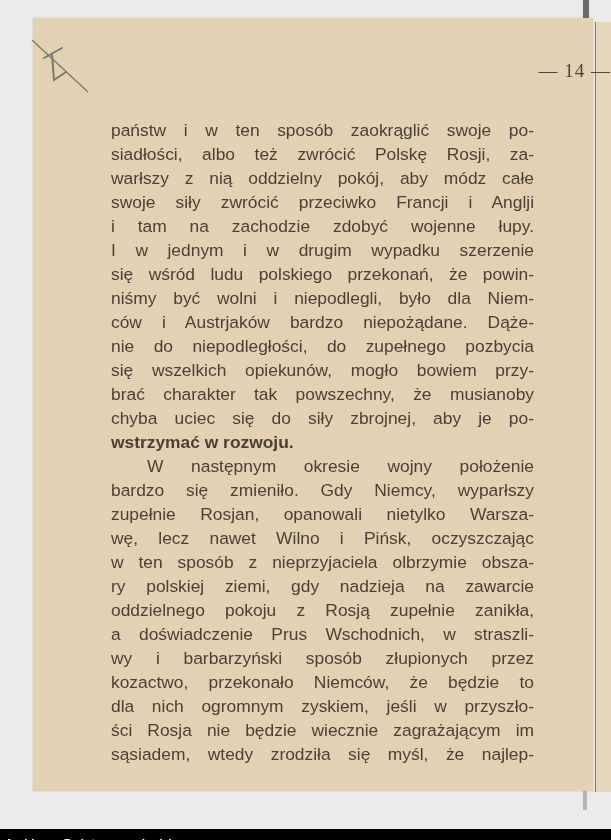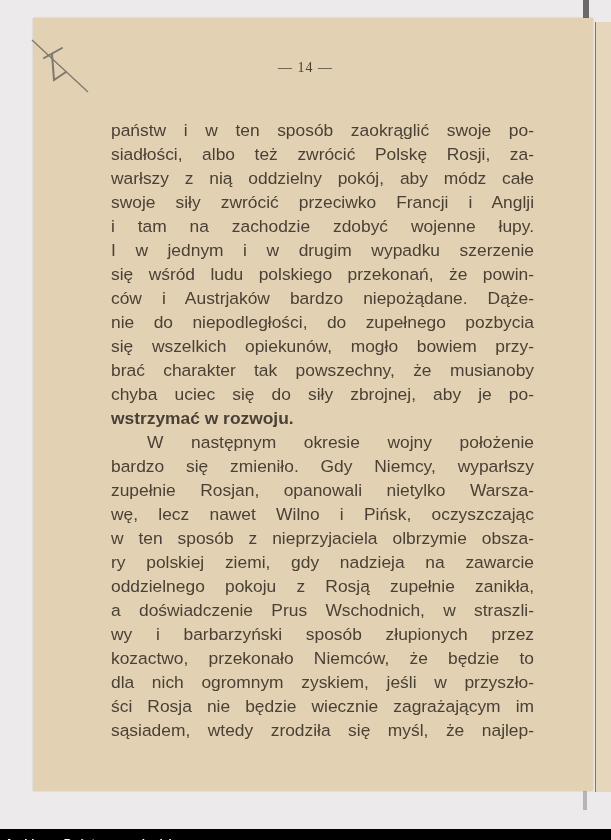--- a/index.html
+++ b/index.html
@@ -24,21 +24,21 @@
     }
     .clip-shadow-bottom {
       position: absolute; left: 583px; top: 790px; width: 4px; height: 20px;
       background: #b4b4ba;
     }
     .pencil-mark {
       position: absolute; left: 30px; top: 30px; width: 70px; height: 70px;
     }
     .page-number {
       position: absolute; left: 0; width: 611px; top: 60px;
-      text-align: center; font-size: 14px; color: #4a4136;
+      text-align: right; font-size: 19px; color: #4a4136;
       font-family: "Liberation Serif", serif;
       letter-spacing: 1px;
     }
     .text {
       position: absolute; left: 111px; top: 94px; width: 423px;
       font-family: "Liberation Sans", sans-serif;
       font-size: 17.4px; line-height: 24px; color: #4a4136; margin-top: 24px;
     }
     .line {
       display: block; white-space: nowrap;
@@ -74,20 +74,21 @@
 <div class="page-number">— 14 —</div>
 
 <div class="text">
   <span class="line">państw i w ten sposób zaokrąglić swoje po-</span>
   <span class="line">siadłości, albo też zwrócić Polskę Rosji, za-</span>
   <span class="line">warłszy z nią oddzielny pokój, aby módz całe</span>
   <span class="line">swoje siły zwrócić przeciwko Francji i Anglji</span>
   <span class="line">i tam na zachodzie zdobyć wojenne łupy.</span>
   <span class="line">I w jednym i w drugim wypadku szerzenie</span>
   <span class="line">się wśród ludu polskiego przekonań, że powin-</span>
+  <span class="line">niśmy być wolni i niepodlegli, było dla Niem-</span>
   <span class="line">ców i Austrjaków bardzo niepożądane. Dąże-</span>
   <span class="line">nie do niepodległości, do zupełnego pozbycia</span>
   <span class="line">się wszelkich opiekunów, mogło bowiem przy-</span>
   <span class="line">brać charakter tak powszechny, że musianoby</span>
   <span class="line">chyba uciec się do siły zbrojnej, aby je po-</span>
   <span class="line last">wstrzymać w rozwoju.</span>
   <span class="line indent">W następnym okresie wojny położenie</span>
   <span class="line">bardzo się zmieniło. Gdy Niemcy, wyparłszy</span>
   <span class="line">zupełnie Rosjan, opanowali nietylko Warsza-</span>
   <span class="line">wę, lecz nawet Wilno i Pińsk, oczyszczając</span>

